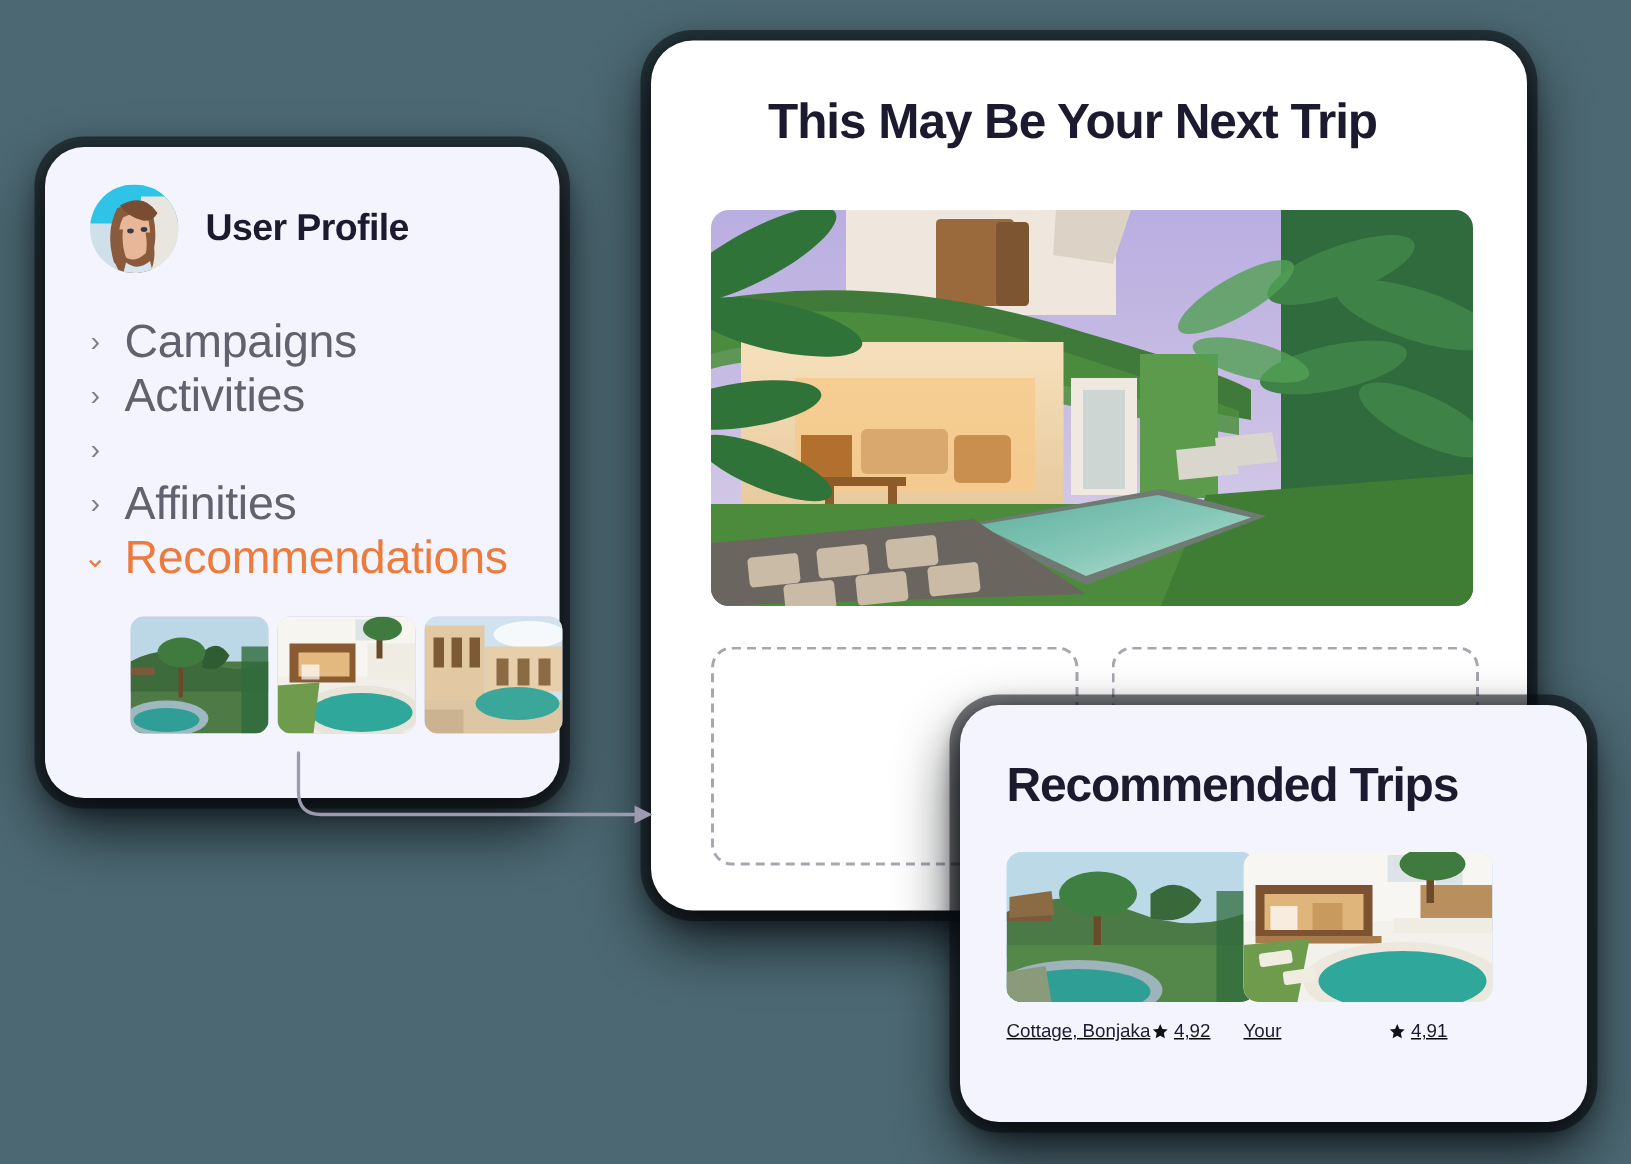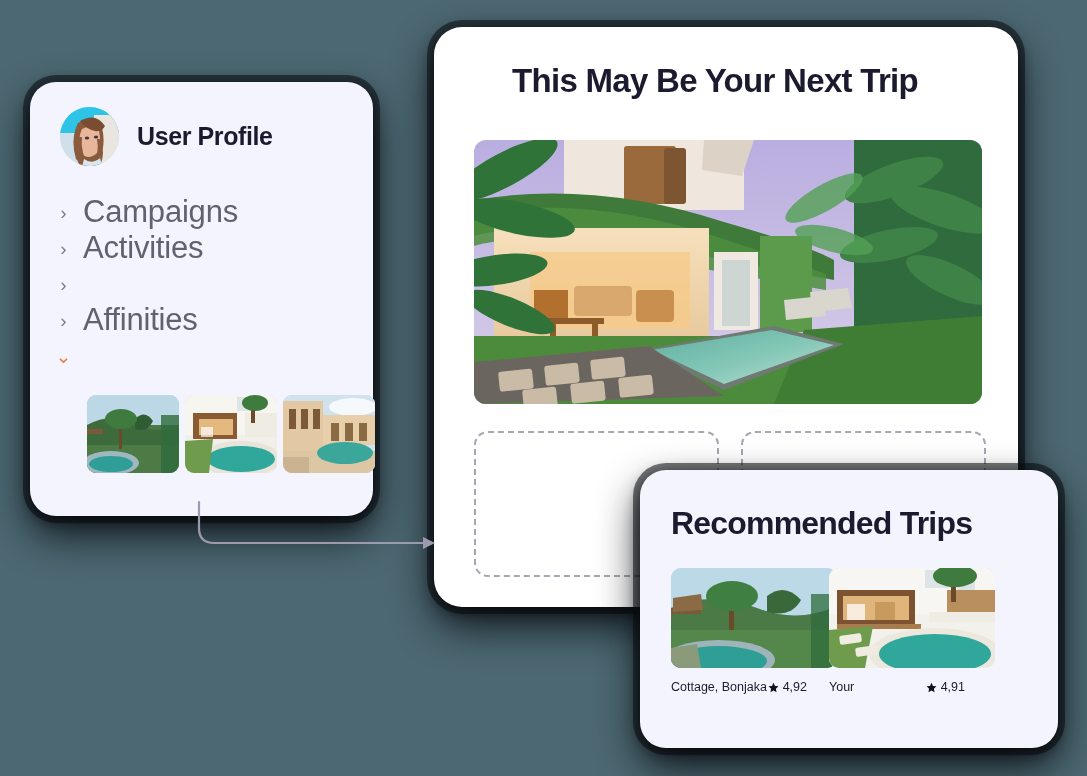--- a/index.html
+++ b/index.html
@@ -33,21 +33,21 @@
     border-radius:12px;overflow:hidden;
   }
   .placeholder-row{position:absolute;left:40px;top:404px;display:flex;gap:22px;}
   .placeholder{
     width:241px;height:142px;border-radius:14px;
     border:2px dashed #A7A7B4;background:transparent;
   }
 
   
   #sidebar-panel{
-    left:30px;top:82px;width:343px;height:434px;
+    left:30px;top:98px;width:343px;height:434px;
     background:#F4F4FE;border-radius:26px;
   }
   #profile-row{position:absolute;left:30px;top:25px;display:flex;align-items:center;gap:18px;}
   #avatar{
     width:59px;height:59px;border-radius:50%;overflow:hidden;flex:none;
     background:#d9e3ea;
   }
   #profile-name{font-size:25px;font-weight:700;color:#1C1A2E;letter-spacing:-.4px;}
 
   #nav-list{position:absolute;left:28px;top:112px;width:290px;}
@@ -69,21 +69,21 @@
   
   #rec-panel{
     left:640px;top:470px;width:418px;height:278px;
     background:#F4F4FE;border-radius:26px;text-align:center;
   }
   #rec-title{
     position:absolute;left:31px;top:35px;
     font-size:32px;font-weight:700;color:#1C1A2E;letter-spacing:-.8px;white-space:nowrap;
   }
   #rec-grid{position:absolute;left:31px;top:98px;display:flex;gap:22px;}
-  .trip{width:136px;}
+  .trip{width:136px;text-decoration:underline;}
   .trip-img{width:166px;height:100px;border-radius:10px;overflow:hidden;background:#cde;}
   .trip-meta{
     display:flex;align-items:center;justify-content:space-between;
     margin-top:12px;font-size:12.5px;color:#1C1A2E;
   }
   .trip-name{white-space:nowrap;}
   .trip-rating{display:flex;align-items:center;gap:4px;white-space:nowrap;}
   .star{width:11px;height:11px;display:block;}
 
   
@@ -226,20 +226,21 @@
       </div>
       <div class="nav-item">
         <span class="nav-chev">›</span>
       </div>
       <div class="nav-item">
         <span class="nav-chev">›</span>
         <span class="nav-label">Affinities</span>
       </div>
       <div class="nav-item active">
         <span class="nav-chev">⌄</span>
+        <span class="nav-label">Recommendations</span>
       </div>
     </div>
 
     <div id="thumb-row">
       <div class="thumb">
         <svg class="pic" viewBox="0 0 92 78" preserveAspectRatio="xMidYMid slice">
           <rect width="92" height="78" fill="#bcd8e6"></rect>
           <rect y="30" width="92" height="48" fill="#4e7a46"></rect>
           <path d="M0 30 Q26 16 50 30 Q72 40 92 30 L92 50 L0 50Z" fill="#3d6b3c"></path>
           <path d="M48 24 q10 -10 18 2 q-6 12 -18 8Z" fill="#2f5c33"></path>

